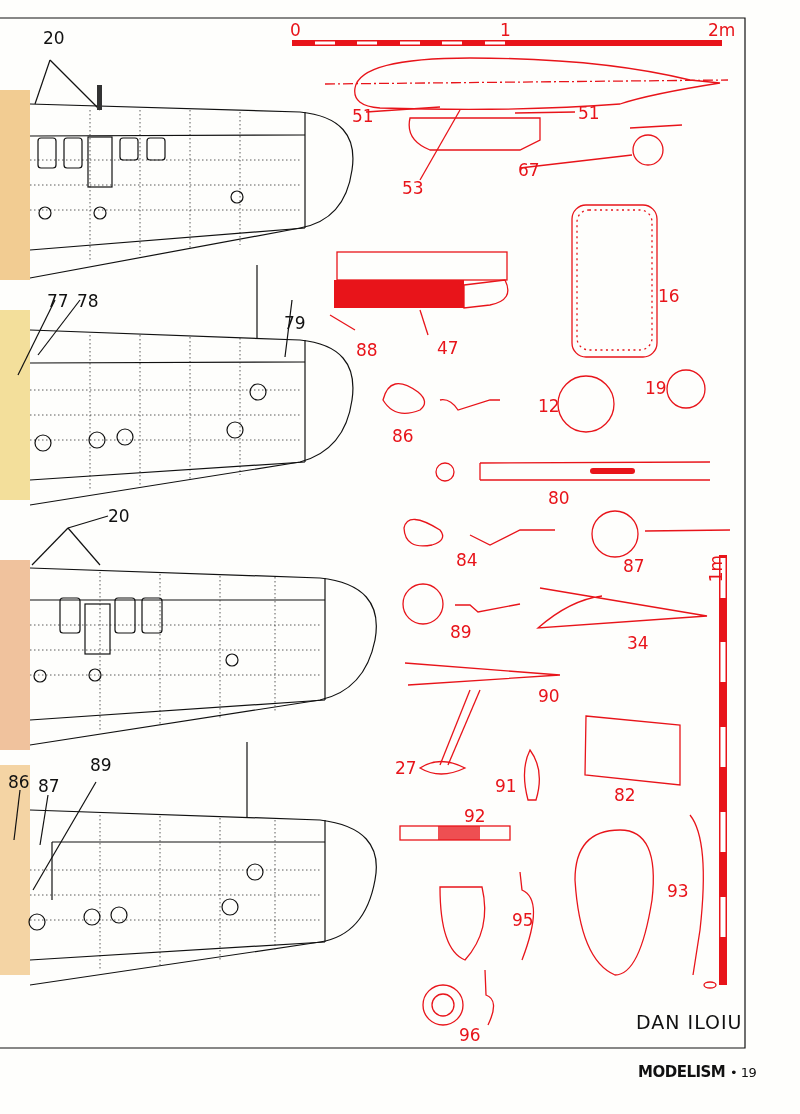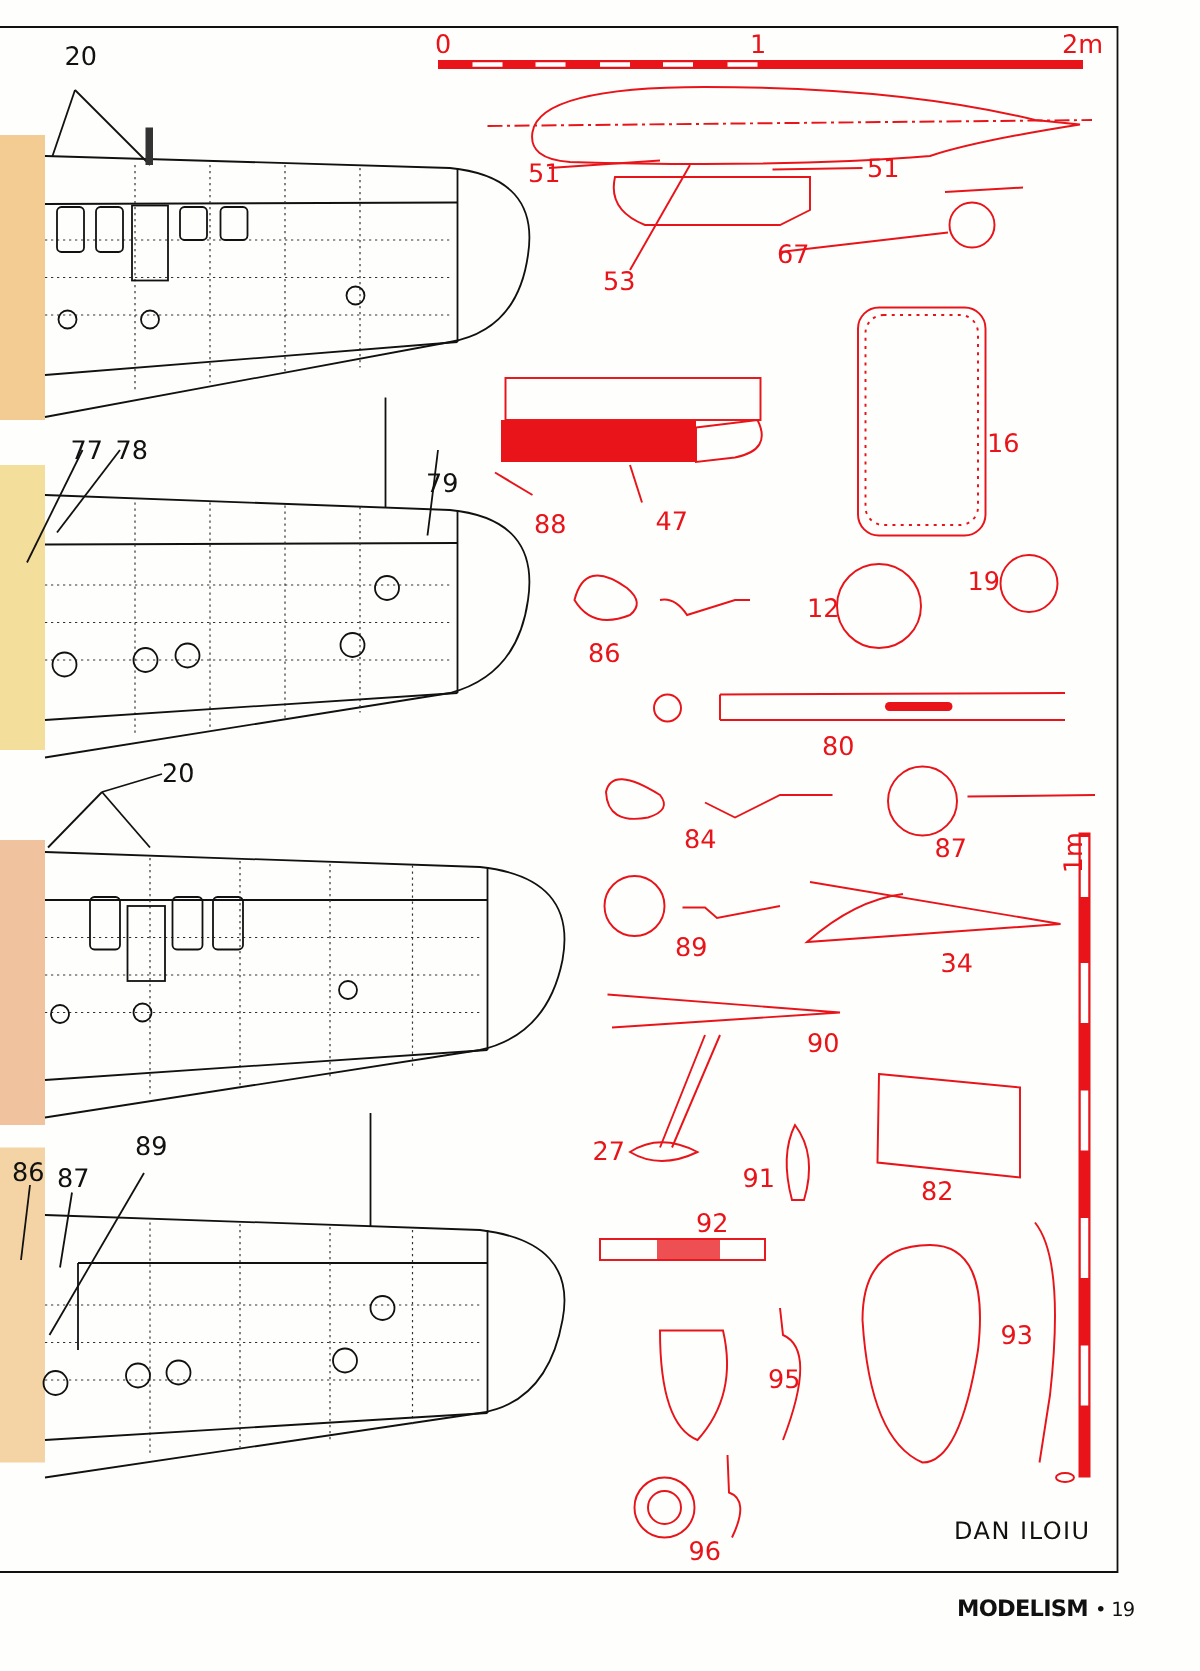--- a/index.html
+++ b/index.html
@@ -5,21 +5,21 @@
   html,body{margin:0;padding:0;background:#fdfdfb;}
   body{width:800px;height:1114px;position:relative;overflow:hidden;font-family:"DejaVu Sans",sans-serif;}
   #page{position:absolute;left:0;top:0;width:800px;height:1114px;background:#fefefc;}
   svg{position:absolute;left:0;top:0;}
   .red{stroke:#e8141a;fill:none;stroke-width:1.3;}
   .redf{fill:#e8141a;}
   .blk{stroke:#111;fill:none;stroke-width:1.2;}
   .dot{stroke:#333;fill:none;stroke-width:0.8;stroke-dasharray:1.5 2.5;}
   .lbl-red{position:absolute;color:#e8141a;font-family:"DejaVu Sans",sans-serif;font-size:17px;line-height:1;}
   .lbl-blk{position:absolute;color:#111;font-family:"DejaVu Sans",sans-serif;font-size:17px;line-height:1;}
-  .credit{position:absolute;left:636px;top:1011px;font-size:16px;color:#111;letter-spacing:1px;font-family:"DejaVu Sans",sans-serif;}
+  .credit{position:absolute;left:636px;top:1011px;font-size:19px;color:#111;letter-spacing:1px;font-family:"DejaVu Sans",sans-serif;}
   .mag{position:absolute;left:638px;top:1063px;font-size:15px;font-weight:bold;color:#111;font-family:"DejaVu Sans",sans-serif;letter-spacing:-0.5px;}
   .mag span.n{font-weight:normal;font-size:13px;}
 </style>
 </head>
 <body>
 
 <div id="page">
 
 <svg width="800" height="1114">
 

